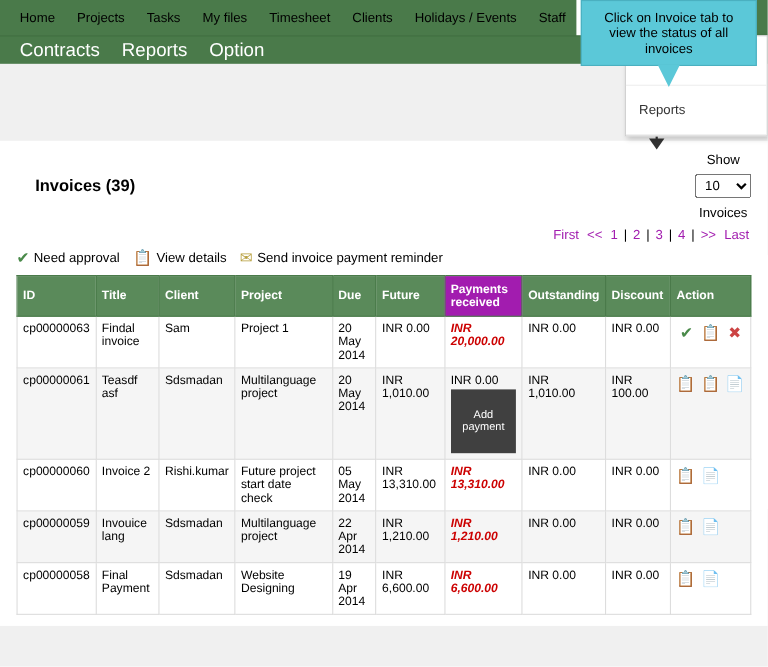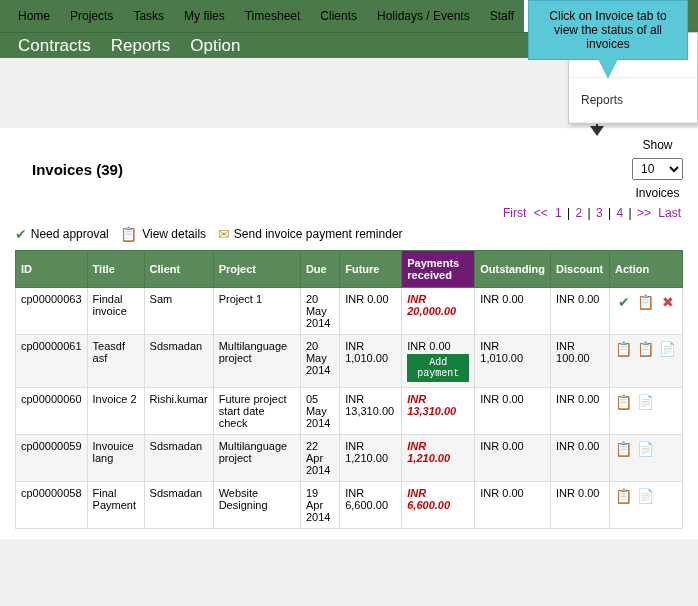--- a/index.html
+++ b/index.html
@@ -172,28 +172,27 @@
       padding: 5px 5px;
       border: 1px solid #ddd;
       vertical-align: top;
       margin-top: 14px;
     }
     tr:nth-child(even) td { background: #f5f5f5; }
     tr:nth-child(odd) td { background: #fff; }
 
     .add-payment-btn {
       display: inline-block;
-      background: #15803d;
+      background: #404040;
       color: #fff;
-      padding: 3px 8px;
+      padding: 18px 8px;
       font-size: 10px;
       cursor: pointer;
       border: none;
       margin-top: 2px;
-      font-family: Liberation Mono, monospace;
     }
     .payment-amount { font-weight: bold; font-style: italic; }
 
     .action-icons { display: flex; gap: 4px; align-items: center; }
     .icon-btn {
       width: 18px;
       height: 18px;
       display: flex;
       align-items: center;
       justify-content: center;
@@ -289,21 +288,21 @@
 
   <table>
     <thead>
       <tr>
         <th>ID</th>
         <th>Title</th>
         <th>Client</th>
         <th>Project</th>
         <th>Due</th>
         <th>Future</th>
-        <th style="background:#701a75;">Payments received</th>
+        <th style="background:#a21caf;">Payments received</th>
         <th>Outstanding</th>
         <th>Discount</th>
         <th>Action</th>
       </tr>
     </thead>
     <tbody id="invoice-tbody">
     <tr>
     <td>cp00000063</td>
     <td>Findal invoice</td>
     <td>Sam</td>

